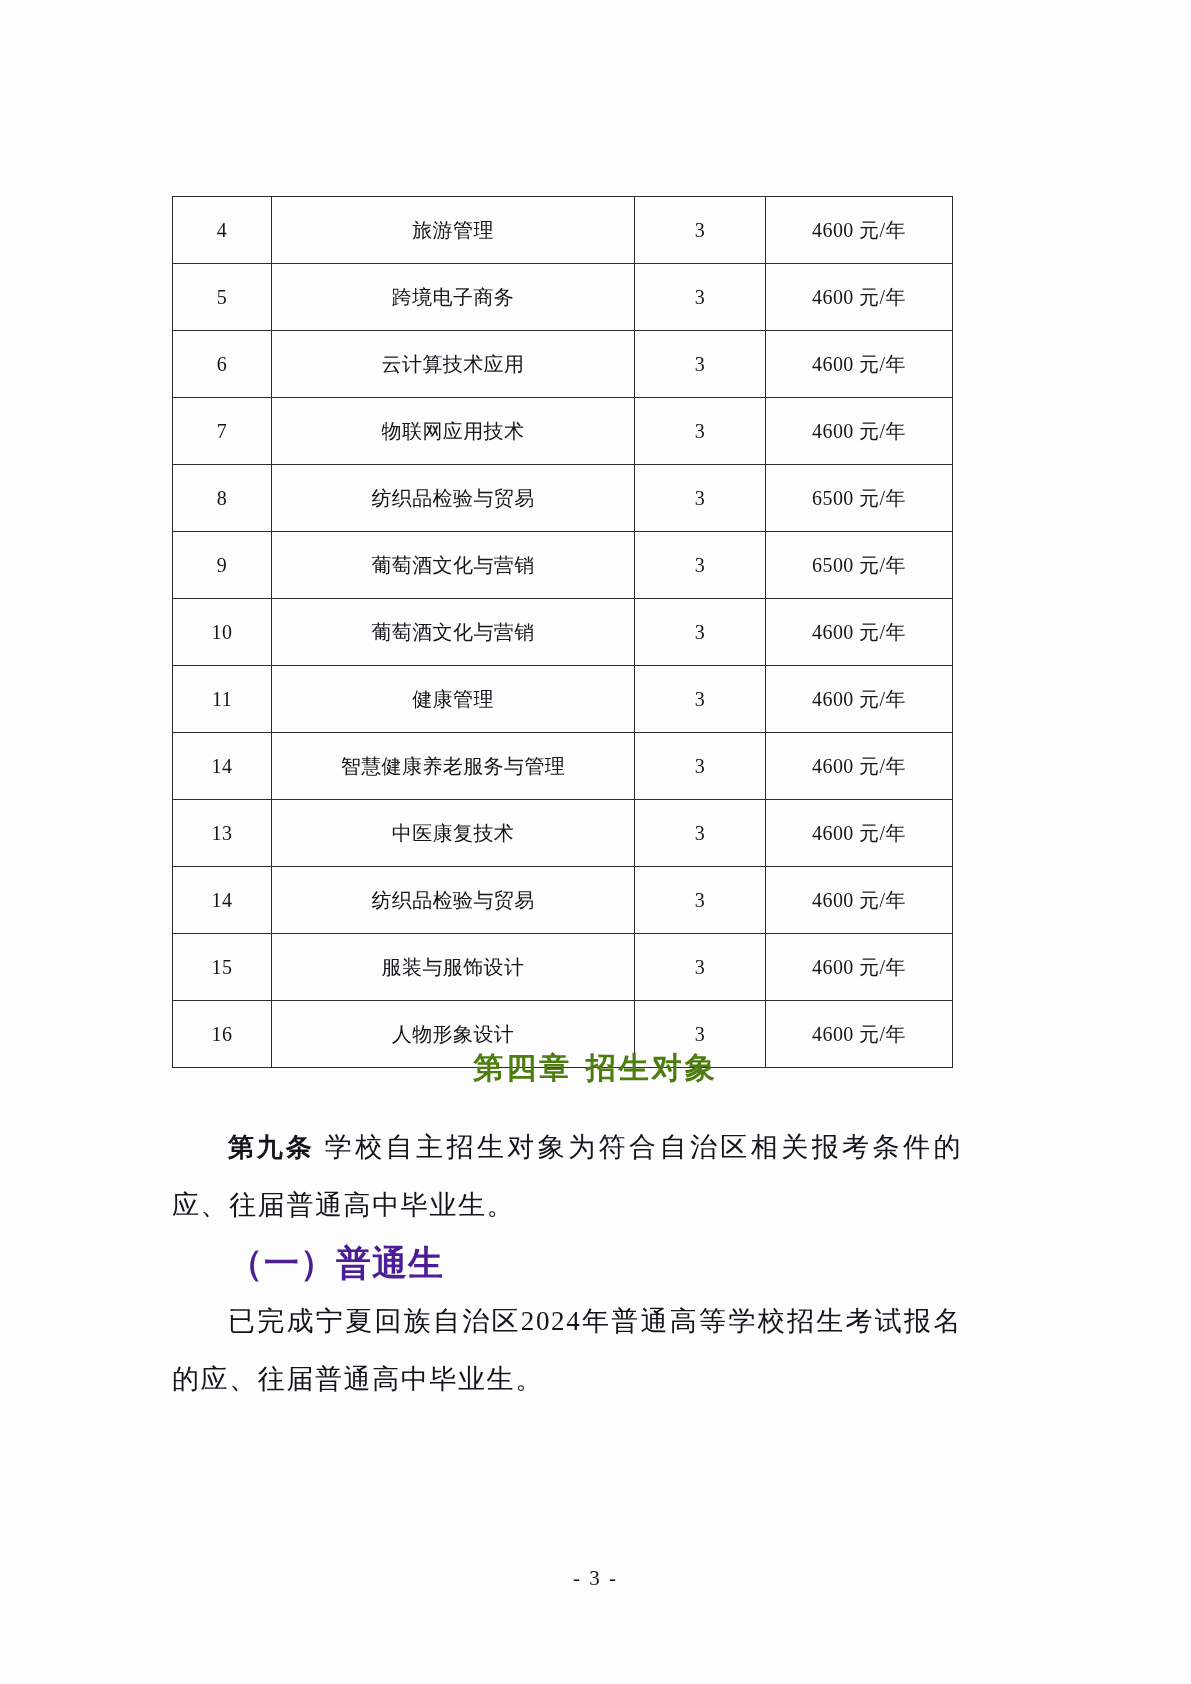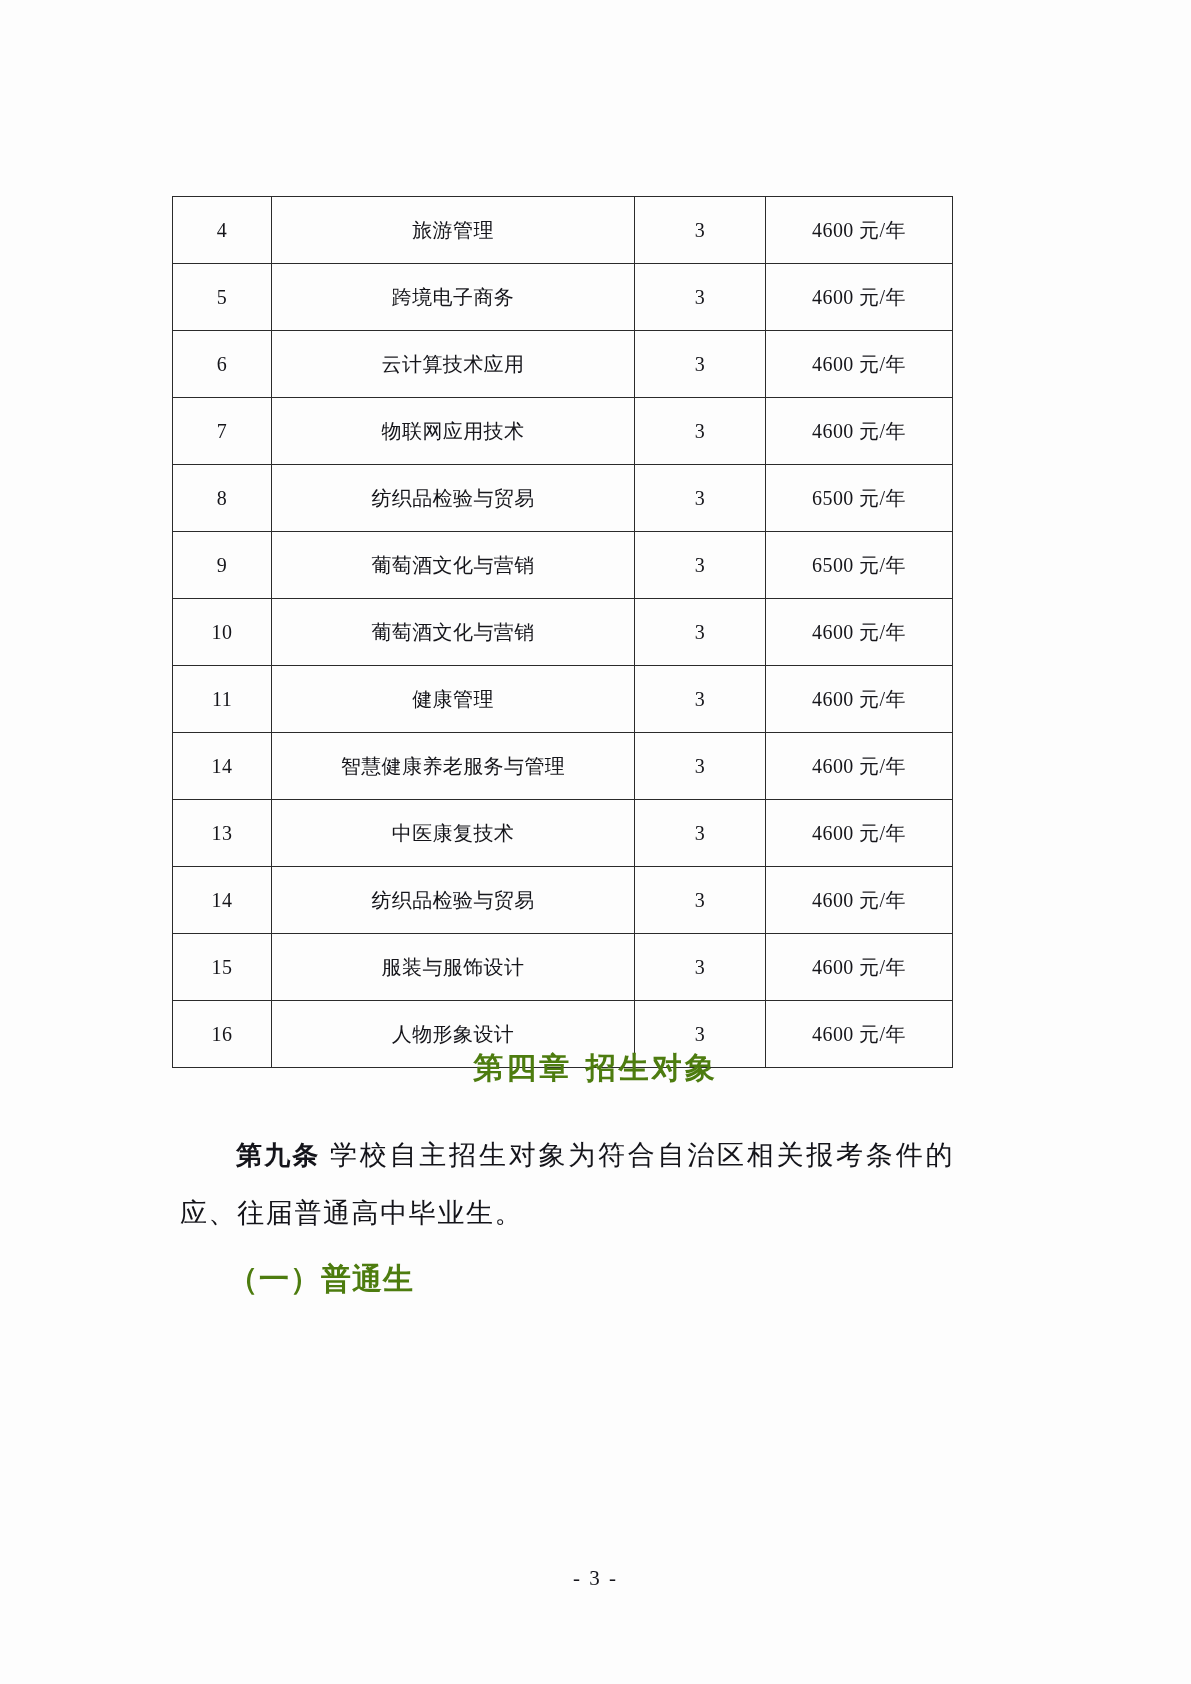--- a/index.html
+++ b/index.html
@@ -71,38 +71,38 @@
     top: 1118px;
   }
   .para {
     font-family: "Liberation Serif", "DejaVu Serif", serif;
     font-size: 27px;
     line-height: 58px;
     letter-spacing: 1.6px;
     text-align: justify;
     text-align-last: left;
     color: #14141a;
-    margin: 8px;
+    margin: 0;
   }
   .para.indent { text-indent: 56px; }
   .lead {
     font-weight: 700;
     font-family: "DejaVu Sans", "Liberation Sans", sans-serif;
     letter-spacing: 1px;
     font-size: 26px;
   }
   .sub-heading {
     font-family: "DejaVu Sans", "Liberation Sans", sans-serif;
-    font-size: 30px;
+    font-size: 35px;
     font-weight: 700;
     letter-spacing: 1px;
     line-height: 58px;
     margin: 0;
     text-indent: 56px;
-    color: #4d7c0f;
+    color: #4c1d95;
   }
 
   
   .page-footer {
     position: absolute;
     left: 0;
     right: 0;
     top: 1566px;
     text-align: center;
     font-family: "Liberation Serif", "DejaVu Serif", serif;
@@ -213,17 +213,18 @@
 
       </tbody>
     </table>
   </div>
 
   <div class="chapter-heading">第四章 招生对象</div>
 
   <div class="body-block">
     <p class="para indent"><span class="lead">第九条</span>&nbsp;<span>学校自主招生对象为符合自治区相关报考条件的应、往届普通高中毕业生。</span></p>
     <p class="sub-heading">（一）普通生</p>
+    <p class="para indent">已完成宁夏回族自治区2024年普通高等学校招生考试报名的应、往届普通高中毕业生。</p>
   </div>
 
   <div class="page-footer">- 3 -</div>
 
 </div>
 
 </body></html>

